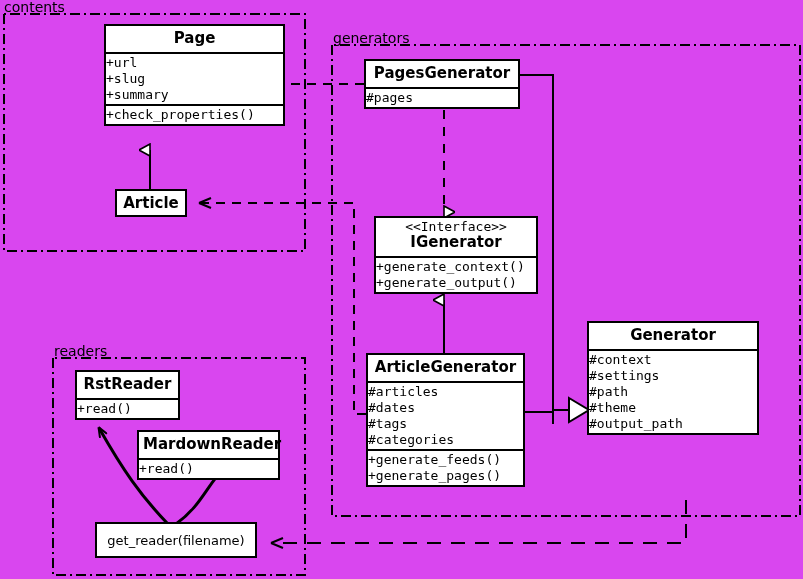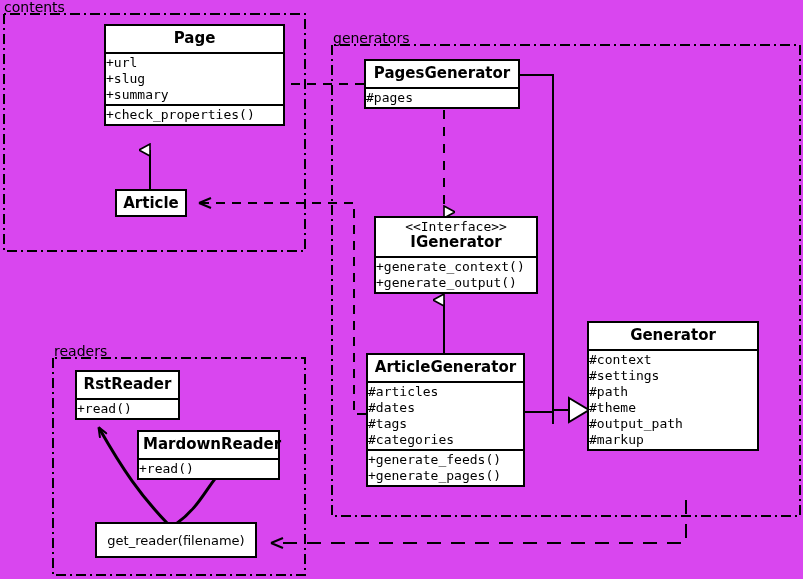--- a/index.html
+++ b/index.html
@@ -232,21 +232,20 @@
   <div class="cls" style="left:587px; top:321px; width:172px;">
     <div class="compartment">
       <div class="title">Generator</div>
     </div>
     <div class="compartment">
       <div class="member">#context</div>
       <div class="member">#settings</div>
       <div class="member">#path</div>
       <div class="member">#theme</div>
       <div class="member">#output_path</div>
-      <div class="member">#markup</div>
     </div>
   </div>
 
   <div class="cls" style="left:75px; top:370px; width:105px;">
     <div class="compartment">
       <div class="title">RstReader</div>
     </div>
     <div class="compartment">
       <div class="member">+read()</div>
     </div>

